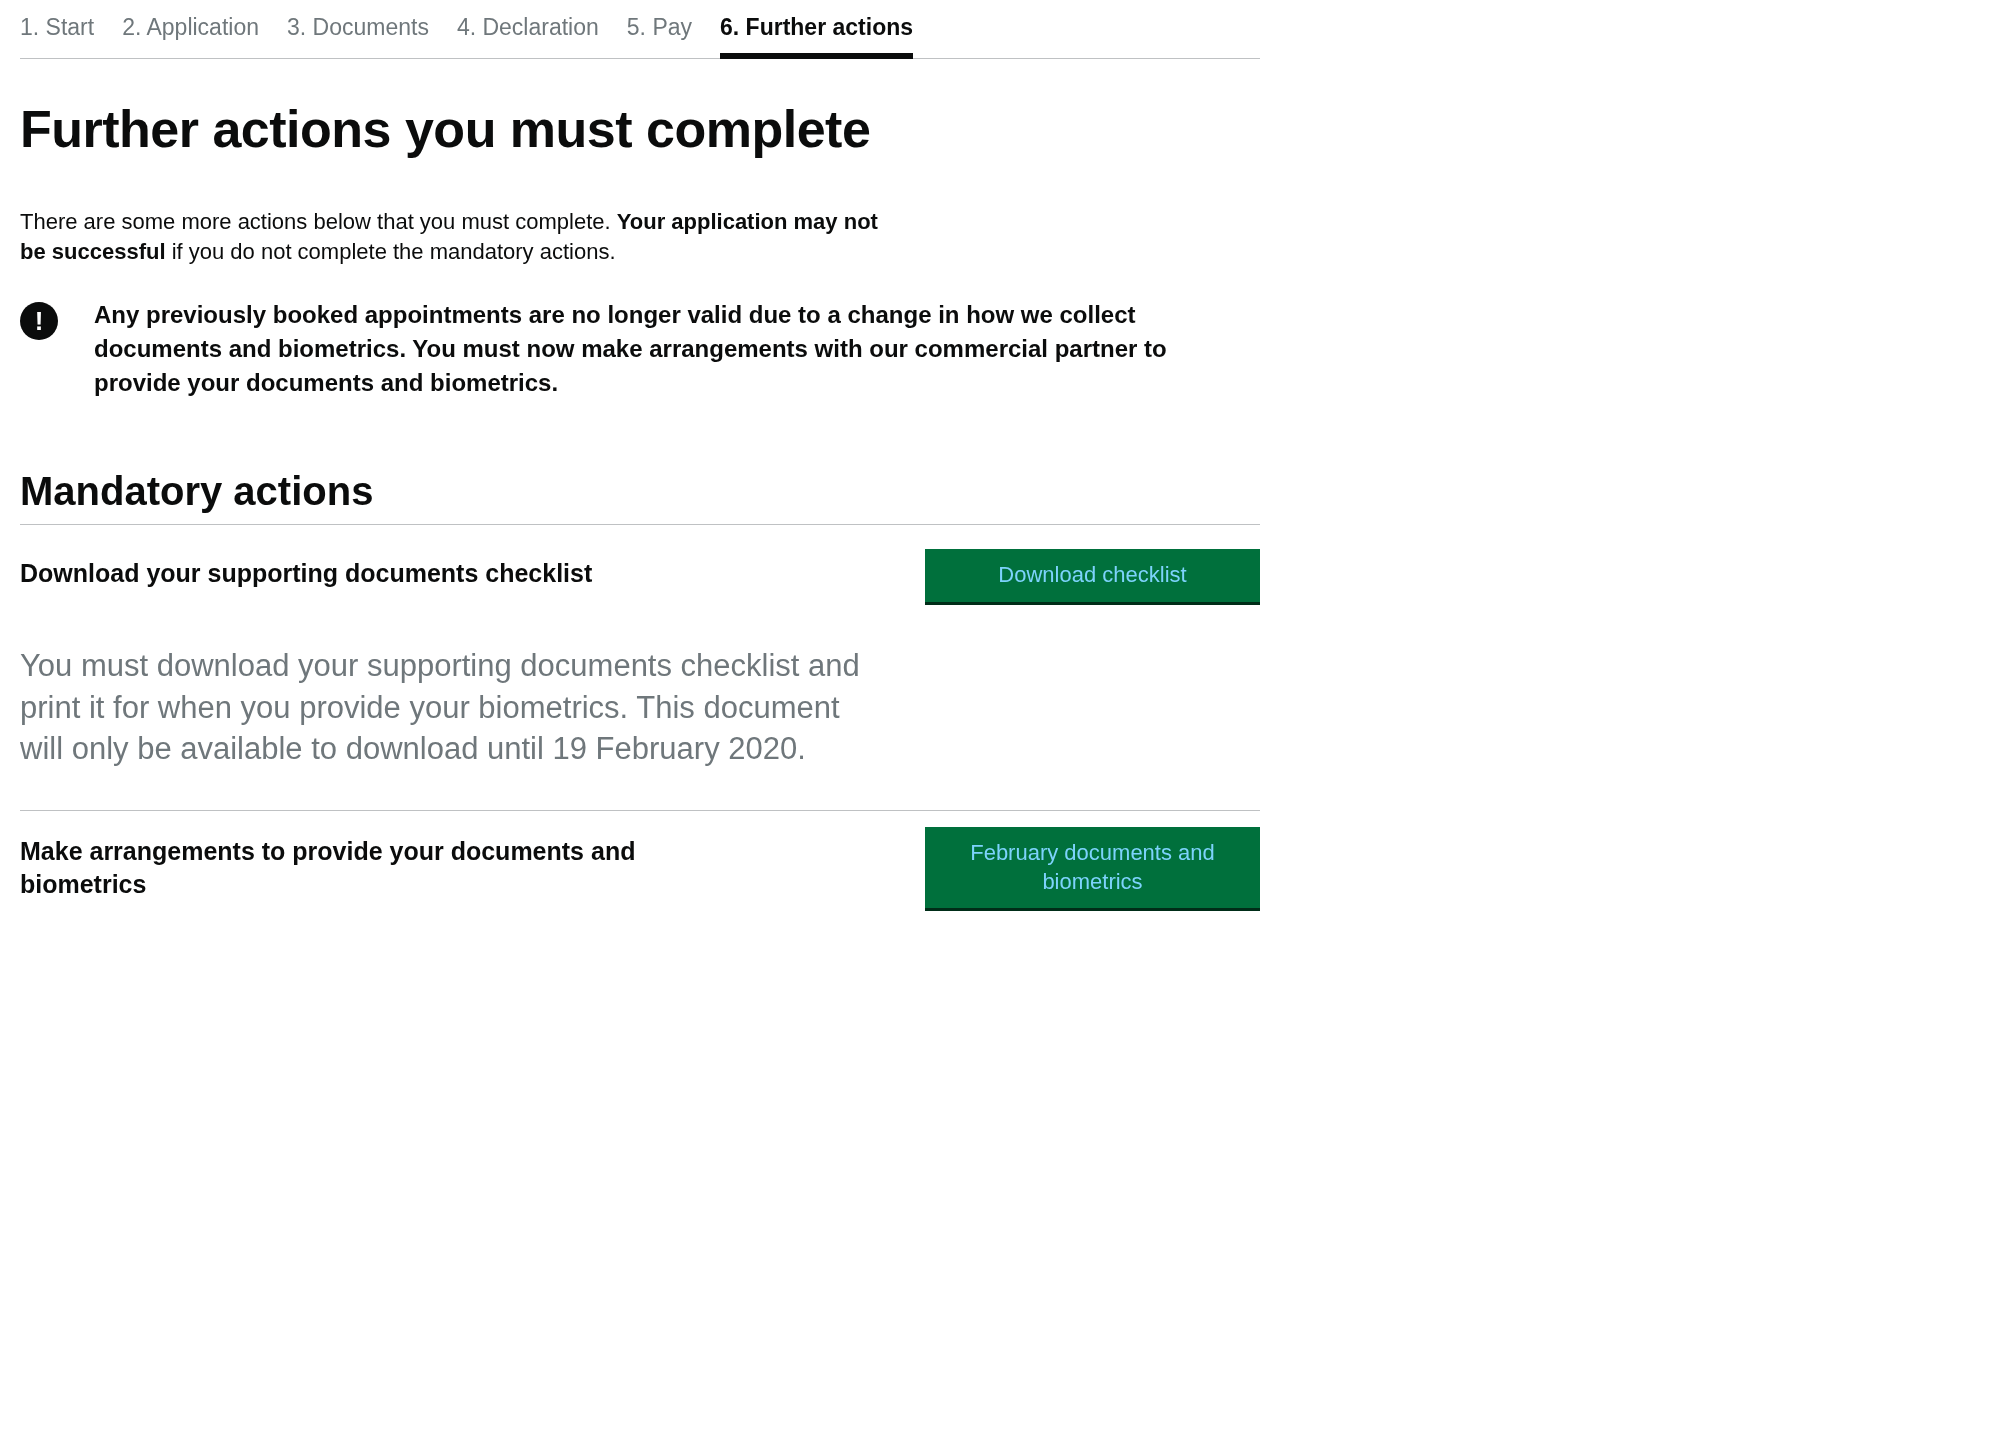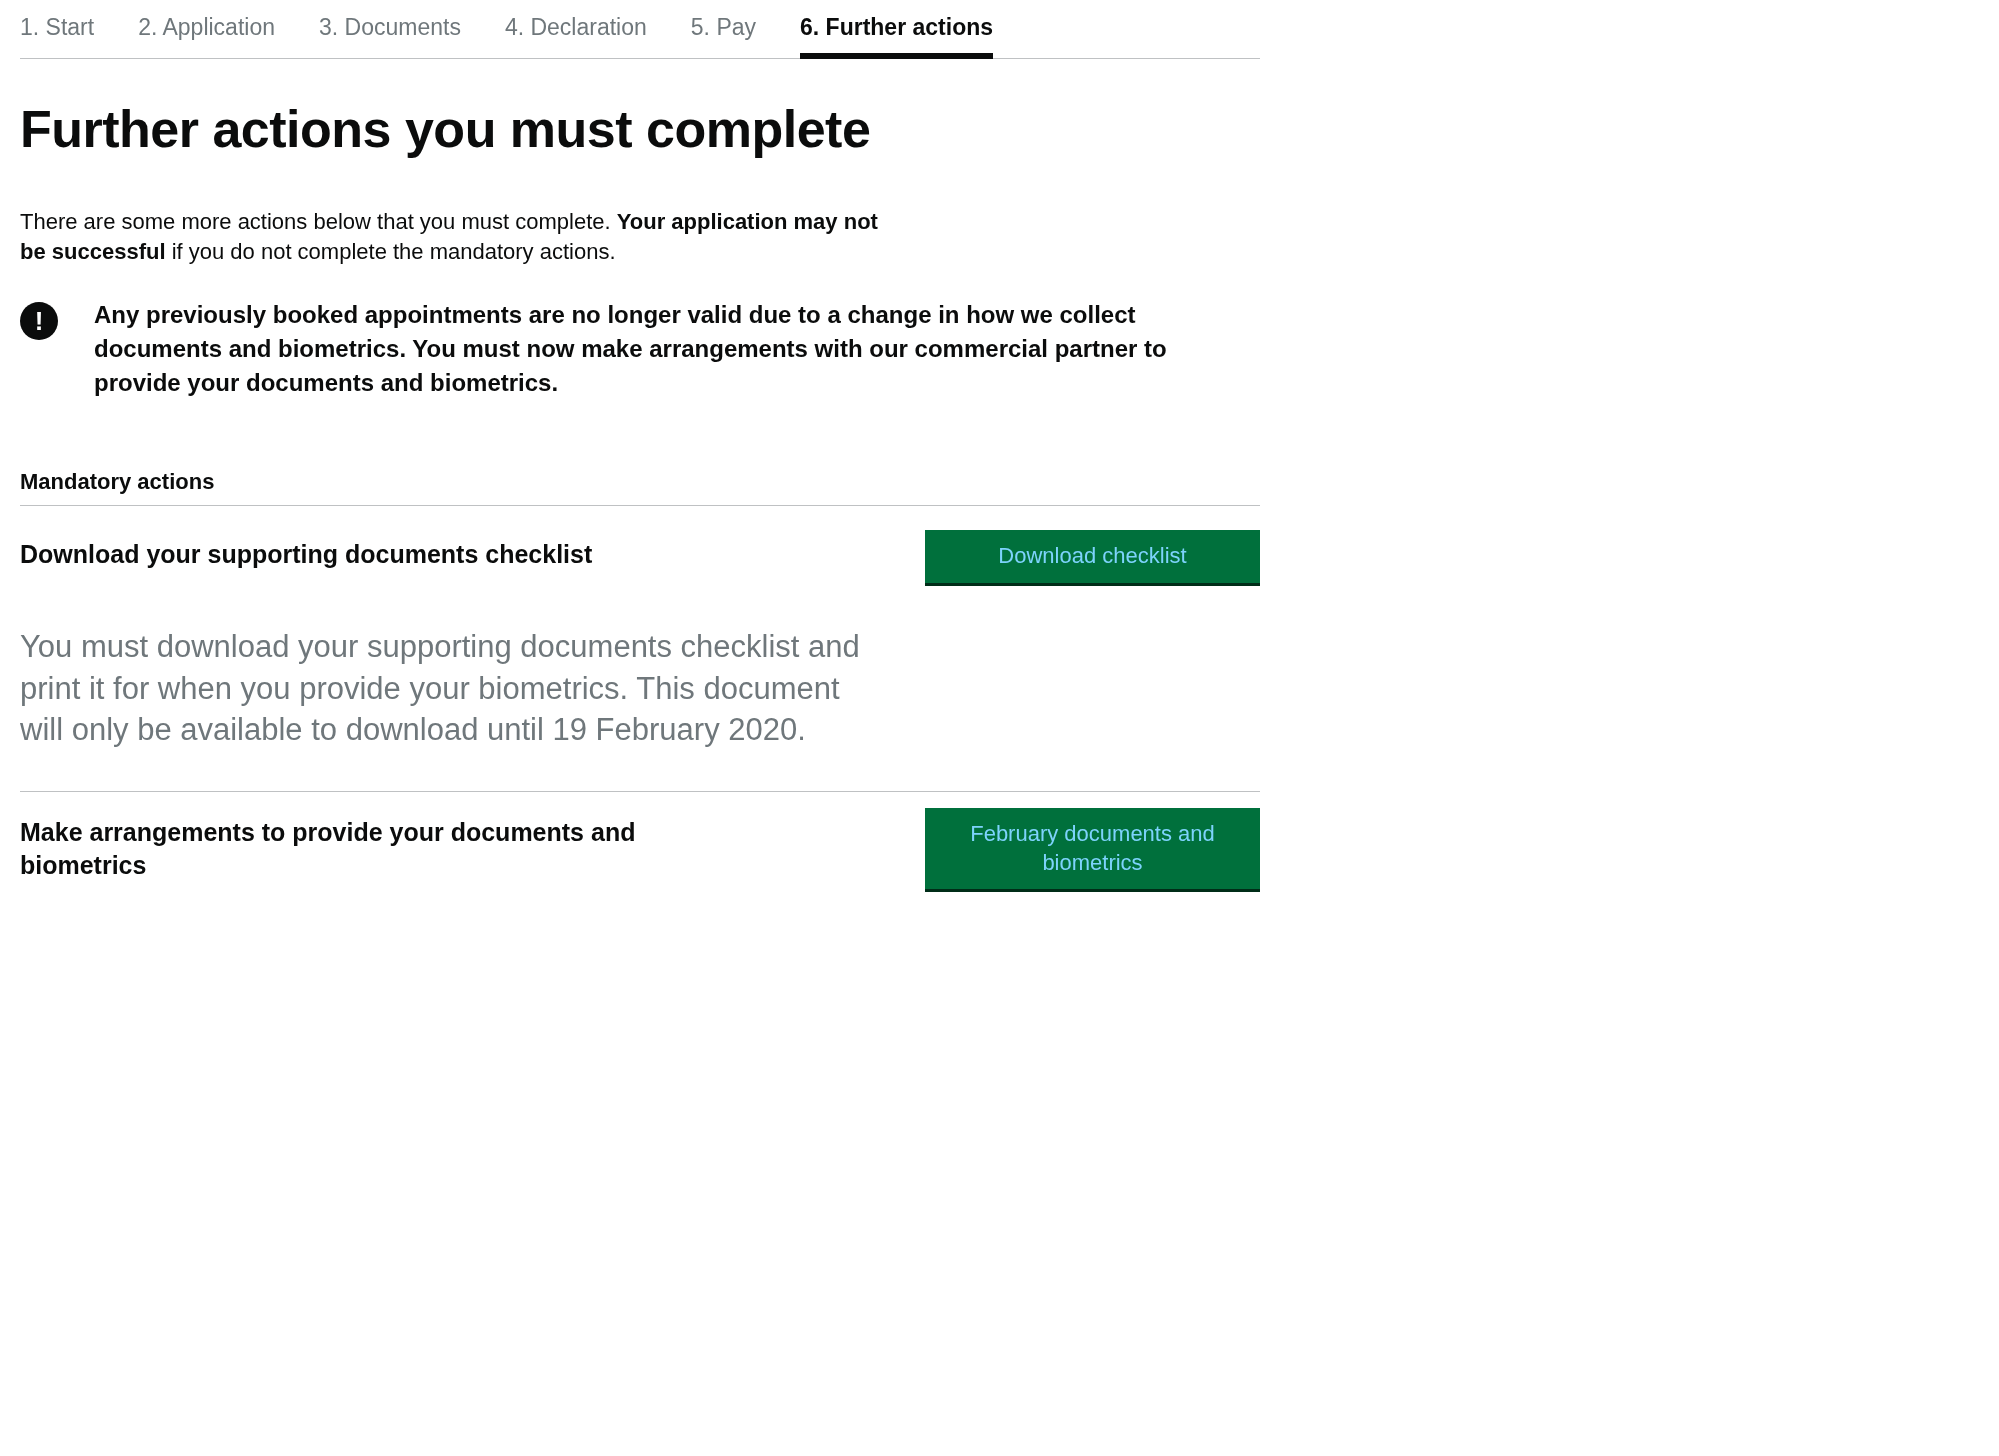--- a/index.html
+++ b/index.html
@@ -9,21 +9,21 @@
     font-family: "Helvetica Neue", Arial, sans-serif;
     color: #0b0c0c;
     background: #fff;
   }
   .wrap {
     width: 1240px;
     margin: 0;
   }
   .tabs {
     display: flex;
-    gap: 44px;
+    gap: 28px;
     padding: 14px 0 0 0;
     border-bottom: 1px solid #bfc1c3;
   }
   .tab {
     font-size: 23px;
     color: #6f777b;
     padding-bottom: 12px;
     cursor: pointer;
     text-decoration: none;
   }
@@ -66,21 +66,21 @@
     justify-content: center;
     margin-right: 36px;
     margin-top: 4px;
   }
   .warning-text {
     font-size: 24px;
     font-weight: 700;
     line-height: 1.4;
   }
   h2.section-heading {
-    font-size: 22px;
+    font-size: 40px;
     font-weight: 700;
     margin: 0 0 8px 0;
     padding-bottom: 10px;
     border-bottom: 1px solid #bfc1c3;
   }
   .action-block {
     border-bottom: 1px solid #bfc1c3;
     padding: 16px 0 40px 0;
   }
   .action-block:last-child { border-bottom: none; }

